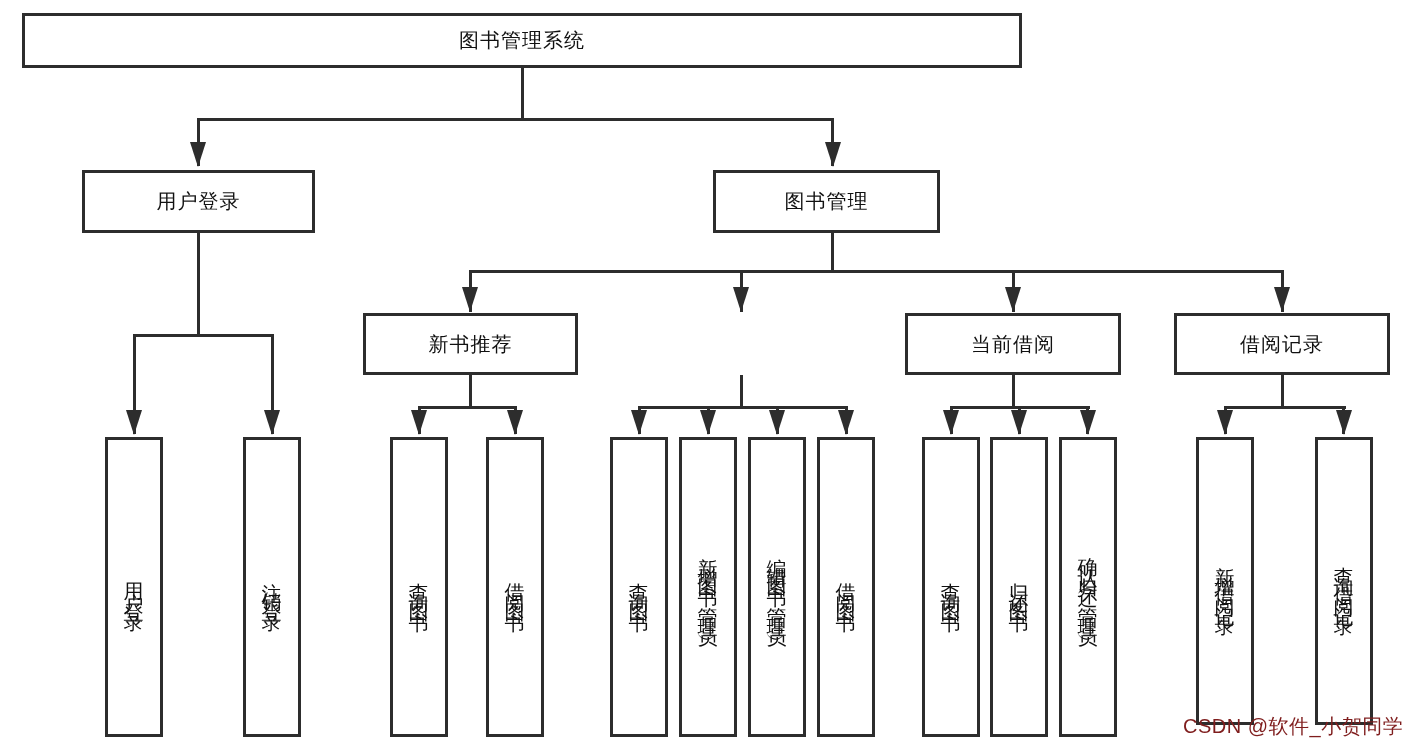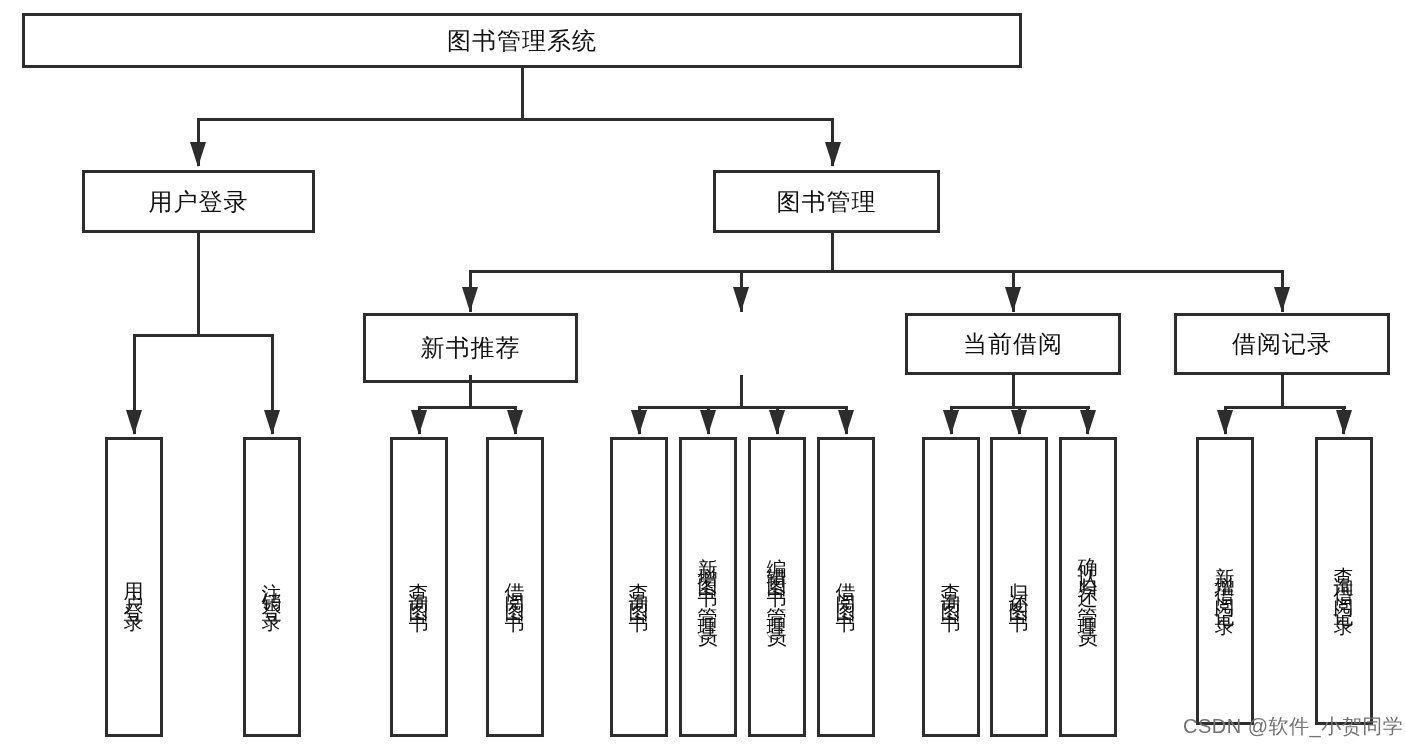--- a/index.html
+++ b/index.html
@@ -16,21 +16,21 @@
   .box {
     position: absolute;
     box-sizing: border-box;
     background: #ffffff;
     border: 3px solid #2d2d2d;
     display: flex;
     align-items: center;
     justify-content: center;
   }
   .box .lbl {
-    font-size: 24px;
+    font-size: 20px;
     color: #111111;
     white-space: nowrap;
     letter-spacing: 1px;
     font-family: Liberation Serif, serif;
   }
   .leaf .vtext {
     writing-mode: vertical-rl;
     font-size: 20px;
     letter-spacing: 10px;
     color: #111111;
@@ -46,21 +46,21 @@
     width: 0; height: 0;
     border-left: 8px solid transparent;
     border-right: 8px solid transparent;
     border-top: 25px solid #2d2d2d;
   }
   .watermark {
     position: absolute;
     left: 1183px;
     top: 713px;
     font-size: 20px;
-    color: #737373;
+    color: #7f1d1d;
     white-space: nowrap;
     z-index: 5;
     letter-spacing: 0.5px;
   }
 </style>
 </head>
 <body>
 
 <div class="canvas">
 
@@ -93,21 +93,21 @@
   <div class="hl" style="left:469px;top:270px;width:814px"></div>
   <div class="vl" style="left:469px;top:270px;height:42px"></div>
   <div class="ar" style="left:462px;top:287px"></div>
   <div class="vl" style="left:740px;top:270px;height:42px"></div>
   <div class="ar" style="left:733px;top:287px"></div>
   <div class="vl" style="left:1012px;top:270px;height:42px"></div>
   <div class="ar" style="left:1005px;top:287px"></div>
   <div class="vl" style="left:1281px;top:270px;height:42px"></div>
   <div class="ar" style="left:1274px;top:287px"></div>
 
-  <div class="box" style="left:363px;top:313px;width:215px;height:70px">
+  <div class="box" style="left:363px;top:313px;width:215px;height:62px">
     <span class="lbl">新书推荐</span>
   </div>
   <div class="box" style="left:1174px;top:313px;width:216px;height:62px">
     <span class="lbl">借阅记录</span>
   </div>
   <div class="box" style="left:905px;top:313px;width:216px;height:62px">
     <span class="lbl">当前借阅</span>
   </div>
 
   <div class="vl" style="left:469px;top:375px;height:33px"></div>

